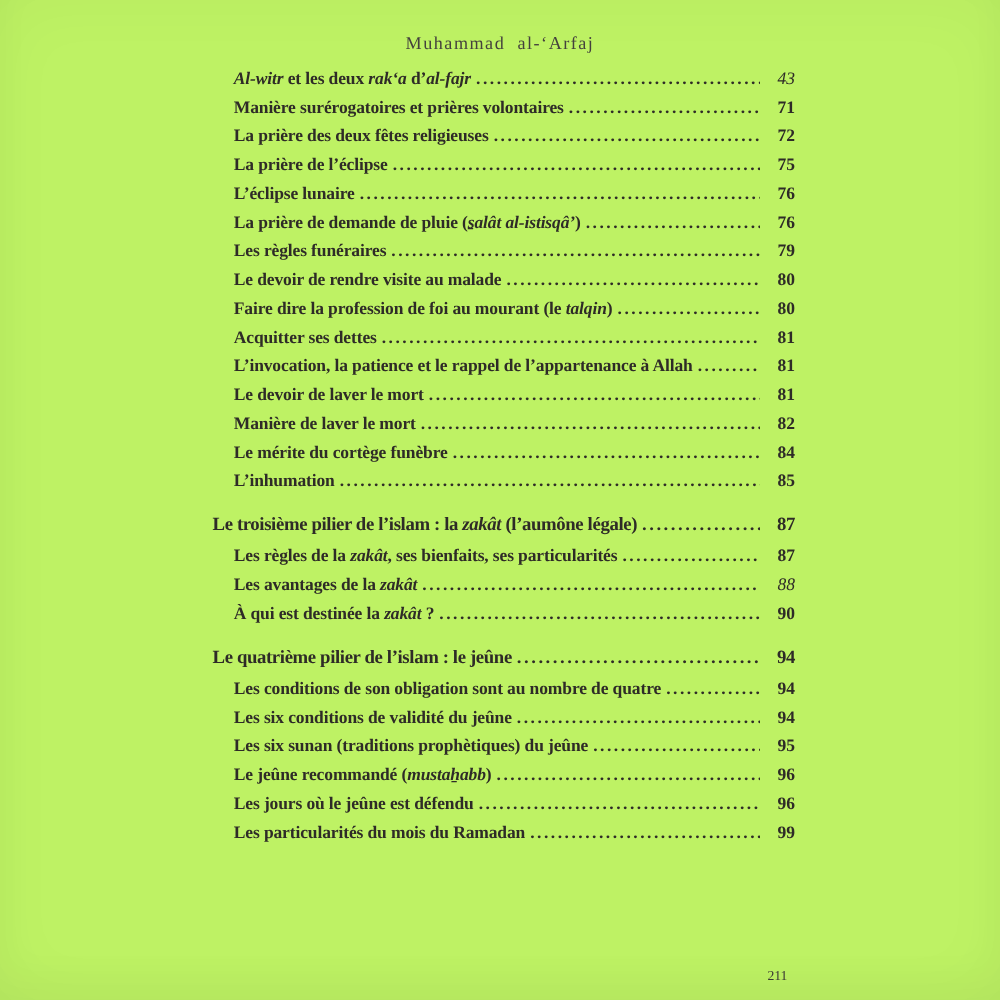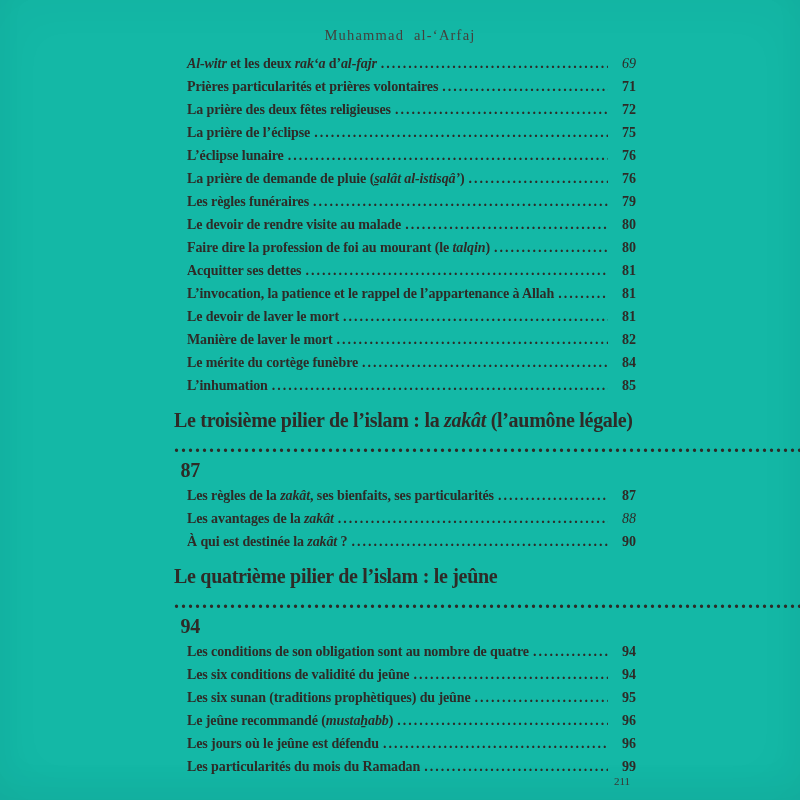--- a/index.html
+++ b/index.html
@@ -4,21 +4,21 @@
 <style>
   html,body{margin:0;padding:0;}
   body{
     width:800px;height:800px;
     background:#f4f4f2;
     font-family:"Liberation Serif","DejaVu Serif",serif;
   }
   .page{
     position:relative;
     width:800px;height:800px;
-    background:#14b8a6;
+    background:#bef264;
     color:#2e2b27;
     overflow:hidden;
     box-shadow:inset 0 0 55px rgba(0,0,0,0.035), inset 0 -18px 30px rgba(0,0,0,0.03);
   }
   .running-header{
     position:absolute;
     top:27px;left:0;width:800px;
     text-align:center;
     font-size:14.5px;
     font-weight:normal;
@@ -34,26 +34,25 @@
   }
   .row{
     display:flex;
     align-items:baseline;
     line-height:23px;
     font-size:14px;
     font-weight:bold;
   }
   .row.entry{ padding-left:17px; }
   .row.heading{
-    font-size:20px;
+    font-size:15px;
     line-height:25px;
     margin-top:11px;
     margin-bottom:1px;
     letter-spacing:-0.3px;
-    flex-direction:column;
   }
   .txt{ white-space:nowrap; letter-spacing:-0.1px; }
   .row.heading .txt{ letter-spacing:-0.3px; }
   .txt i{ font-style:italic; }
   .leader{
     flex:1 1 auto;
     overflow:hidden;
     white-space:nowrap;
     min-width:8px;
     margin:0 2px 0 4px;
@@ -84,24 +83,24 @@
 </head>
 <body>
 
 <div class="page">
   <div class="running-header">Muhammad al-‘Arfaj</div>
 
   <div class="toc">
       <div class="row entry">
         <span class="txt"><i>Al-witr</i><span> et les deux </span><i>rak‘a</i><span> d’</span><i>al-fajr</i></span>
         <span class="leader"></span>
-        <span class="num italic">69</span>
-      </div>
-      <div class="row entry">
-        <span class="txt"><span>Prières particularités et prières volontaires</span></span>
+        <span class="num italic">43</span>
+      </div>
+      <div class="row entry">
+        <span class="txt"><span>Manière surérogatoires et prières volontaires</span></span>
         <span class="leader"></span>
         <span class="num">71</span>
       </div>
       <div class="row entry">
         <span class="txt"><span>La prière des deux fêtes religieuses</span></span>
         <span class="leader"></span>
         <span class="num">72</span>
       </div>
       <div class="row entry">
         <span class="txt"><span>La prière de l’éclipse</span></span>

